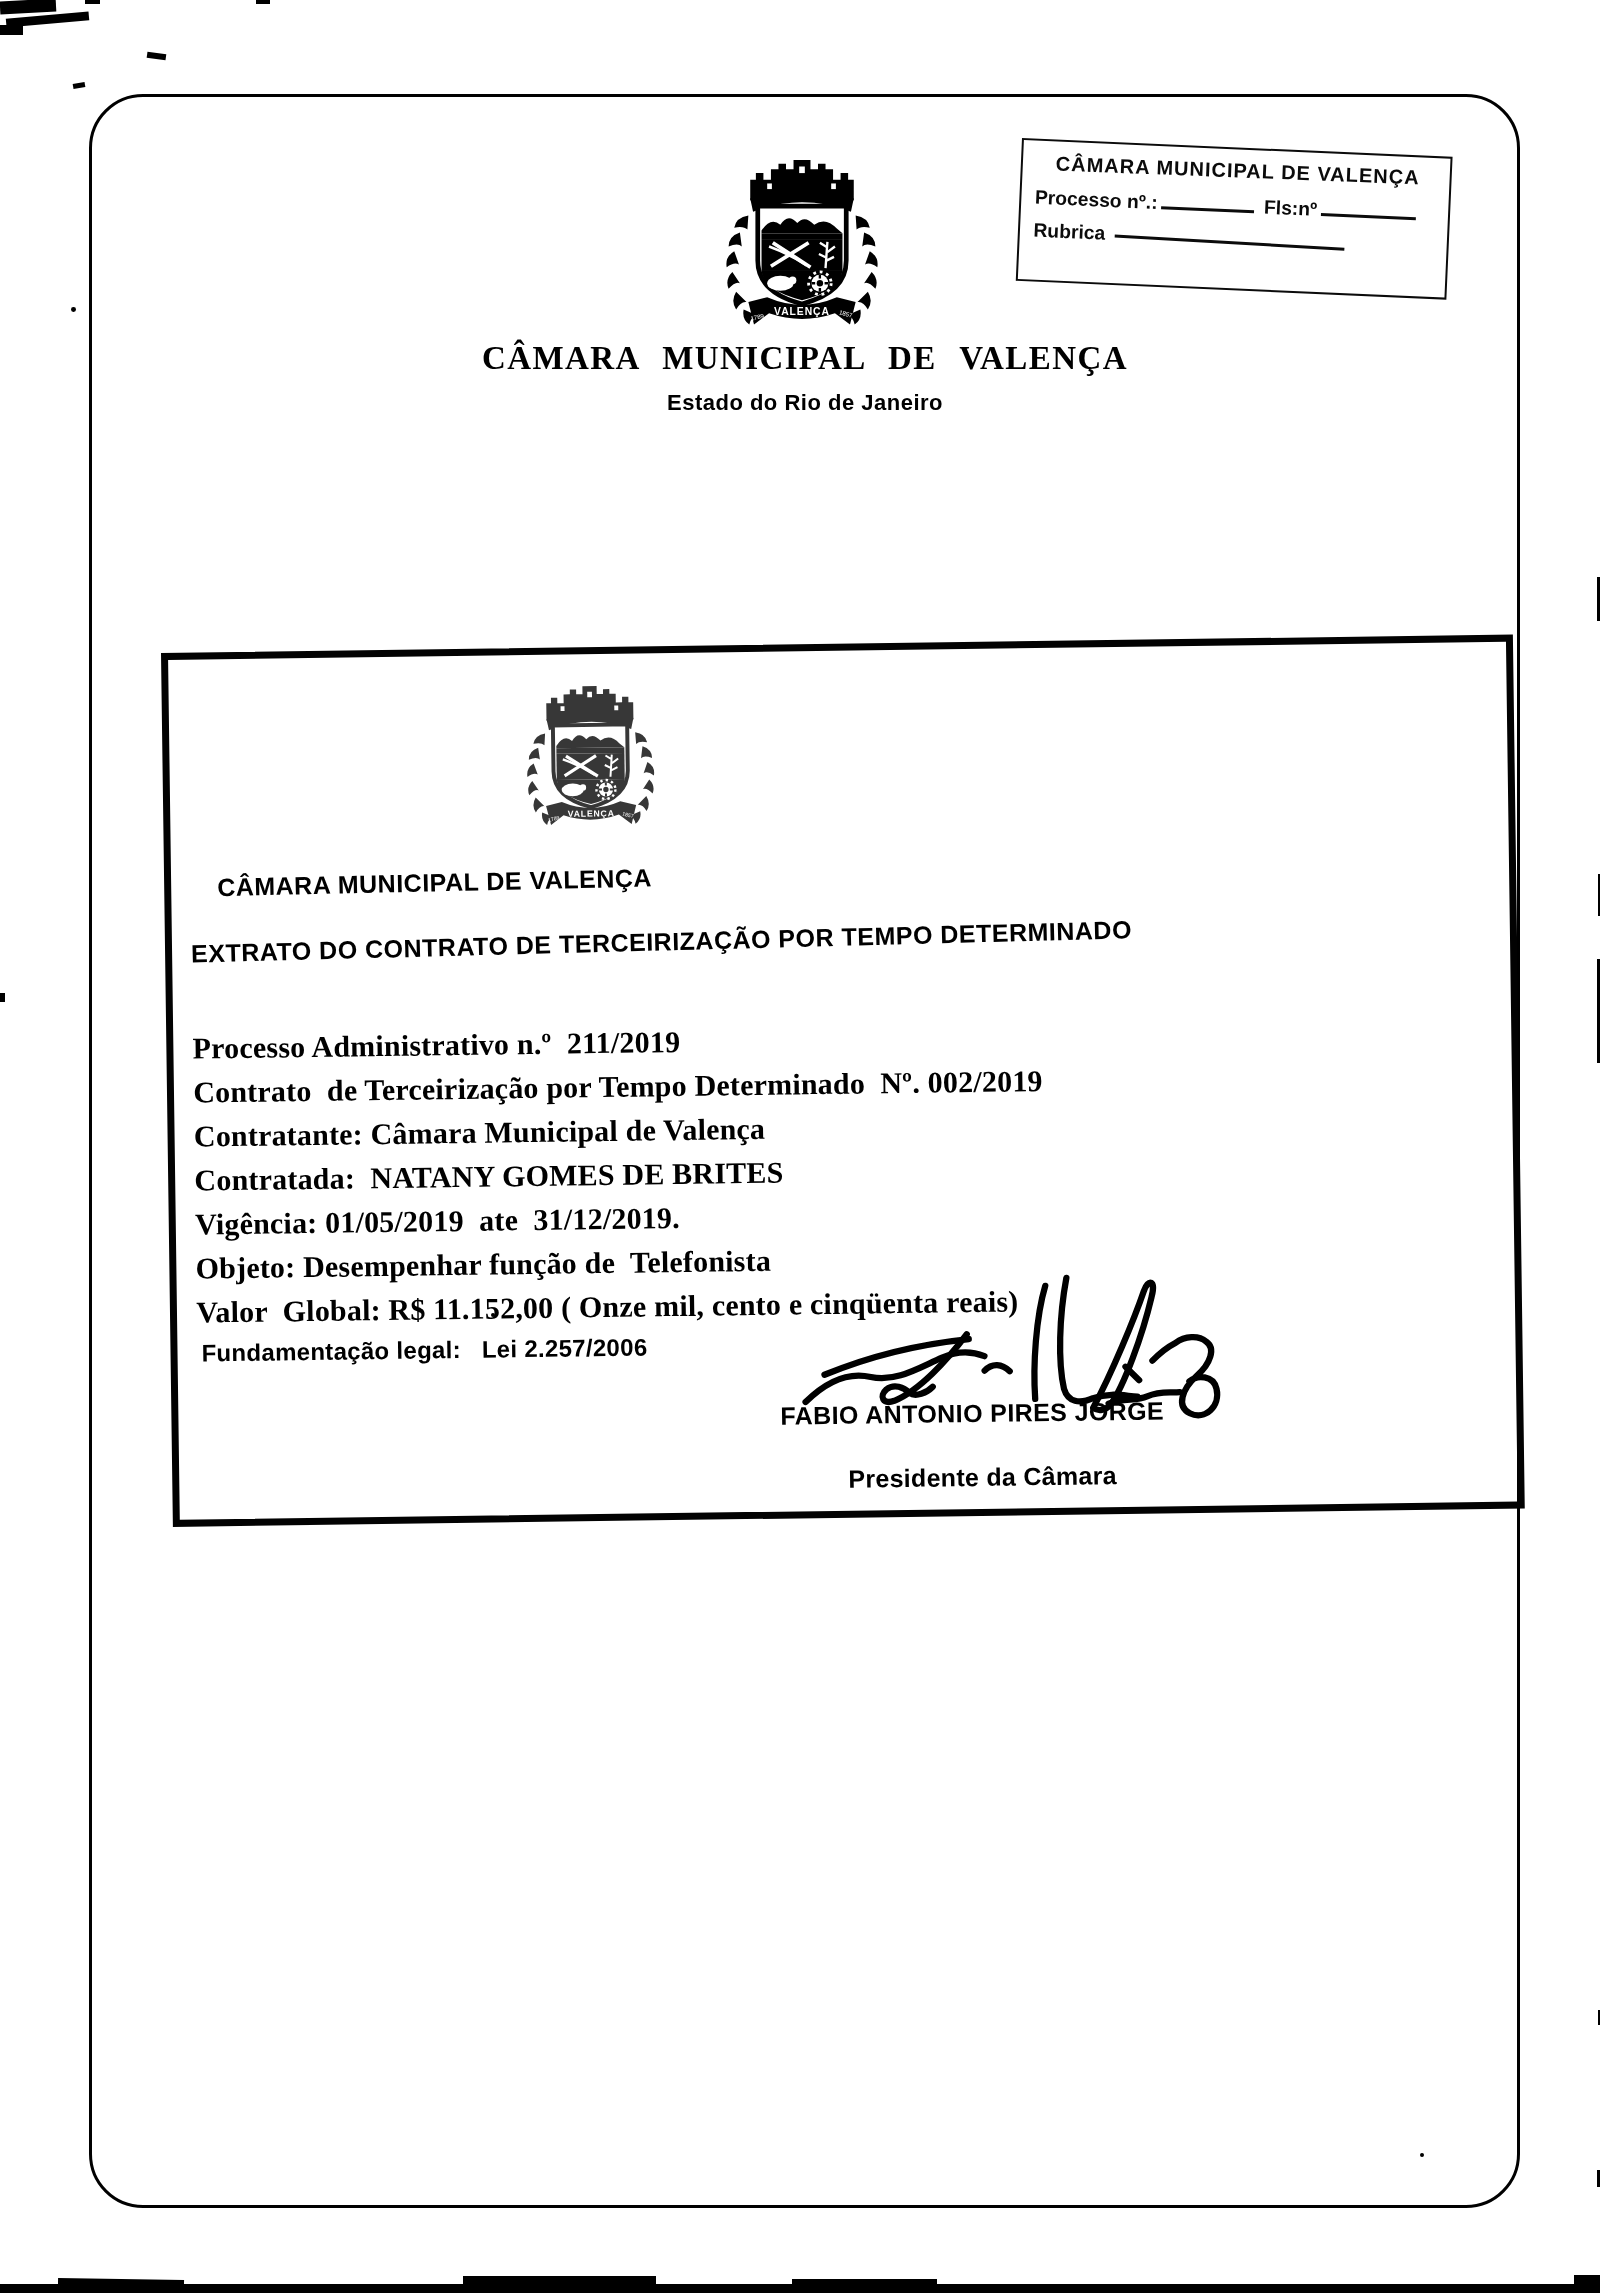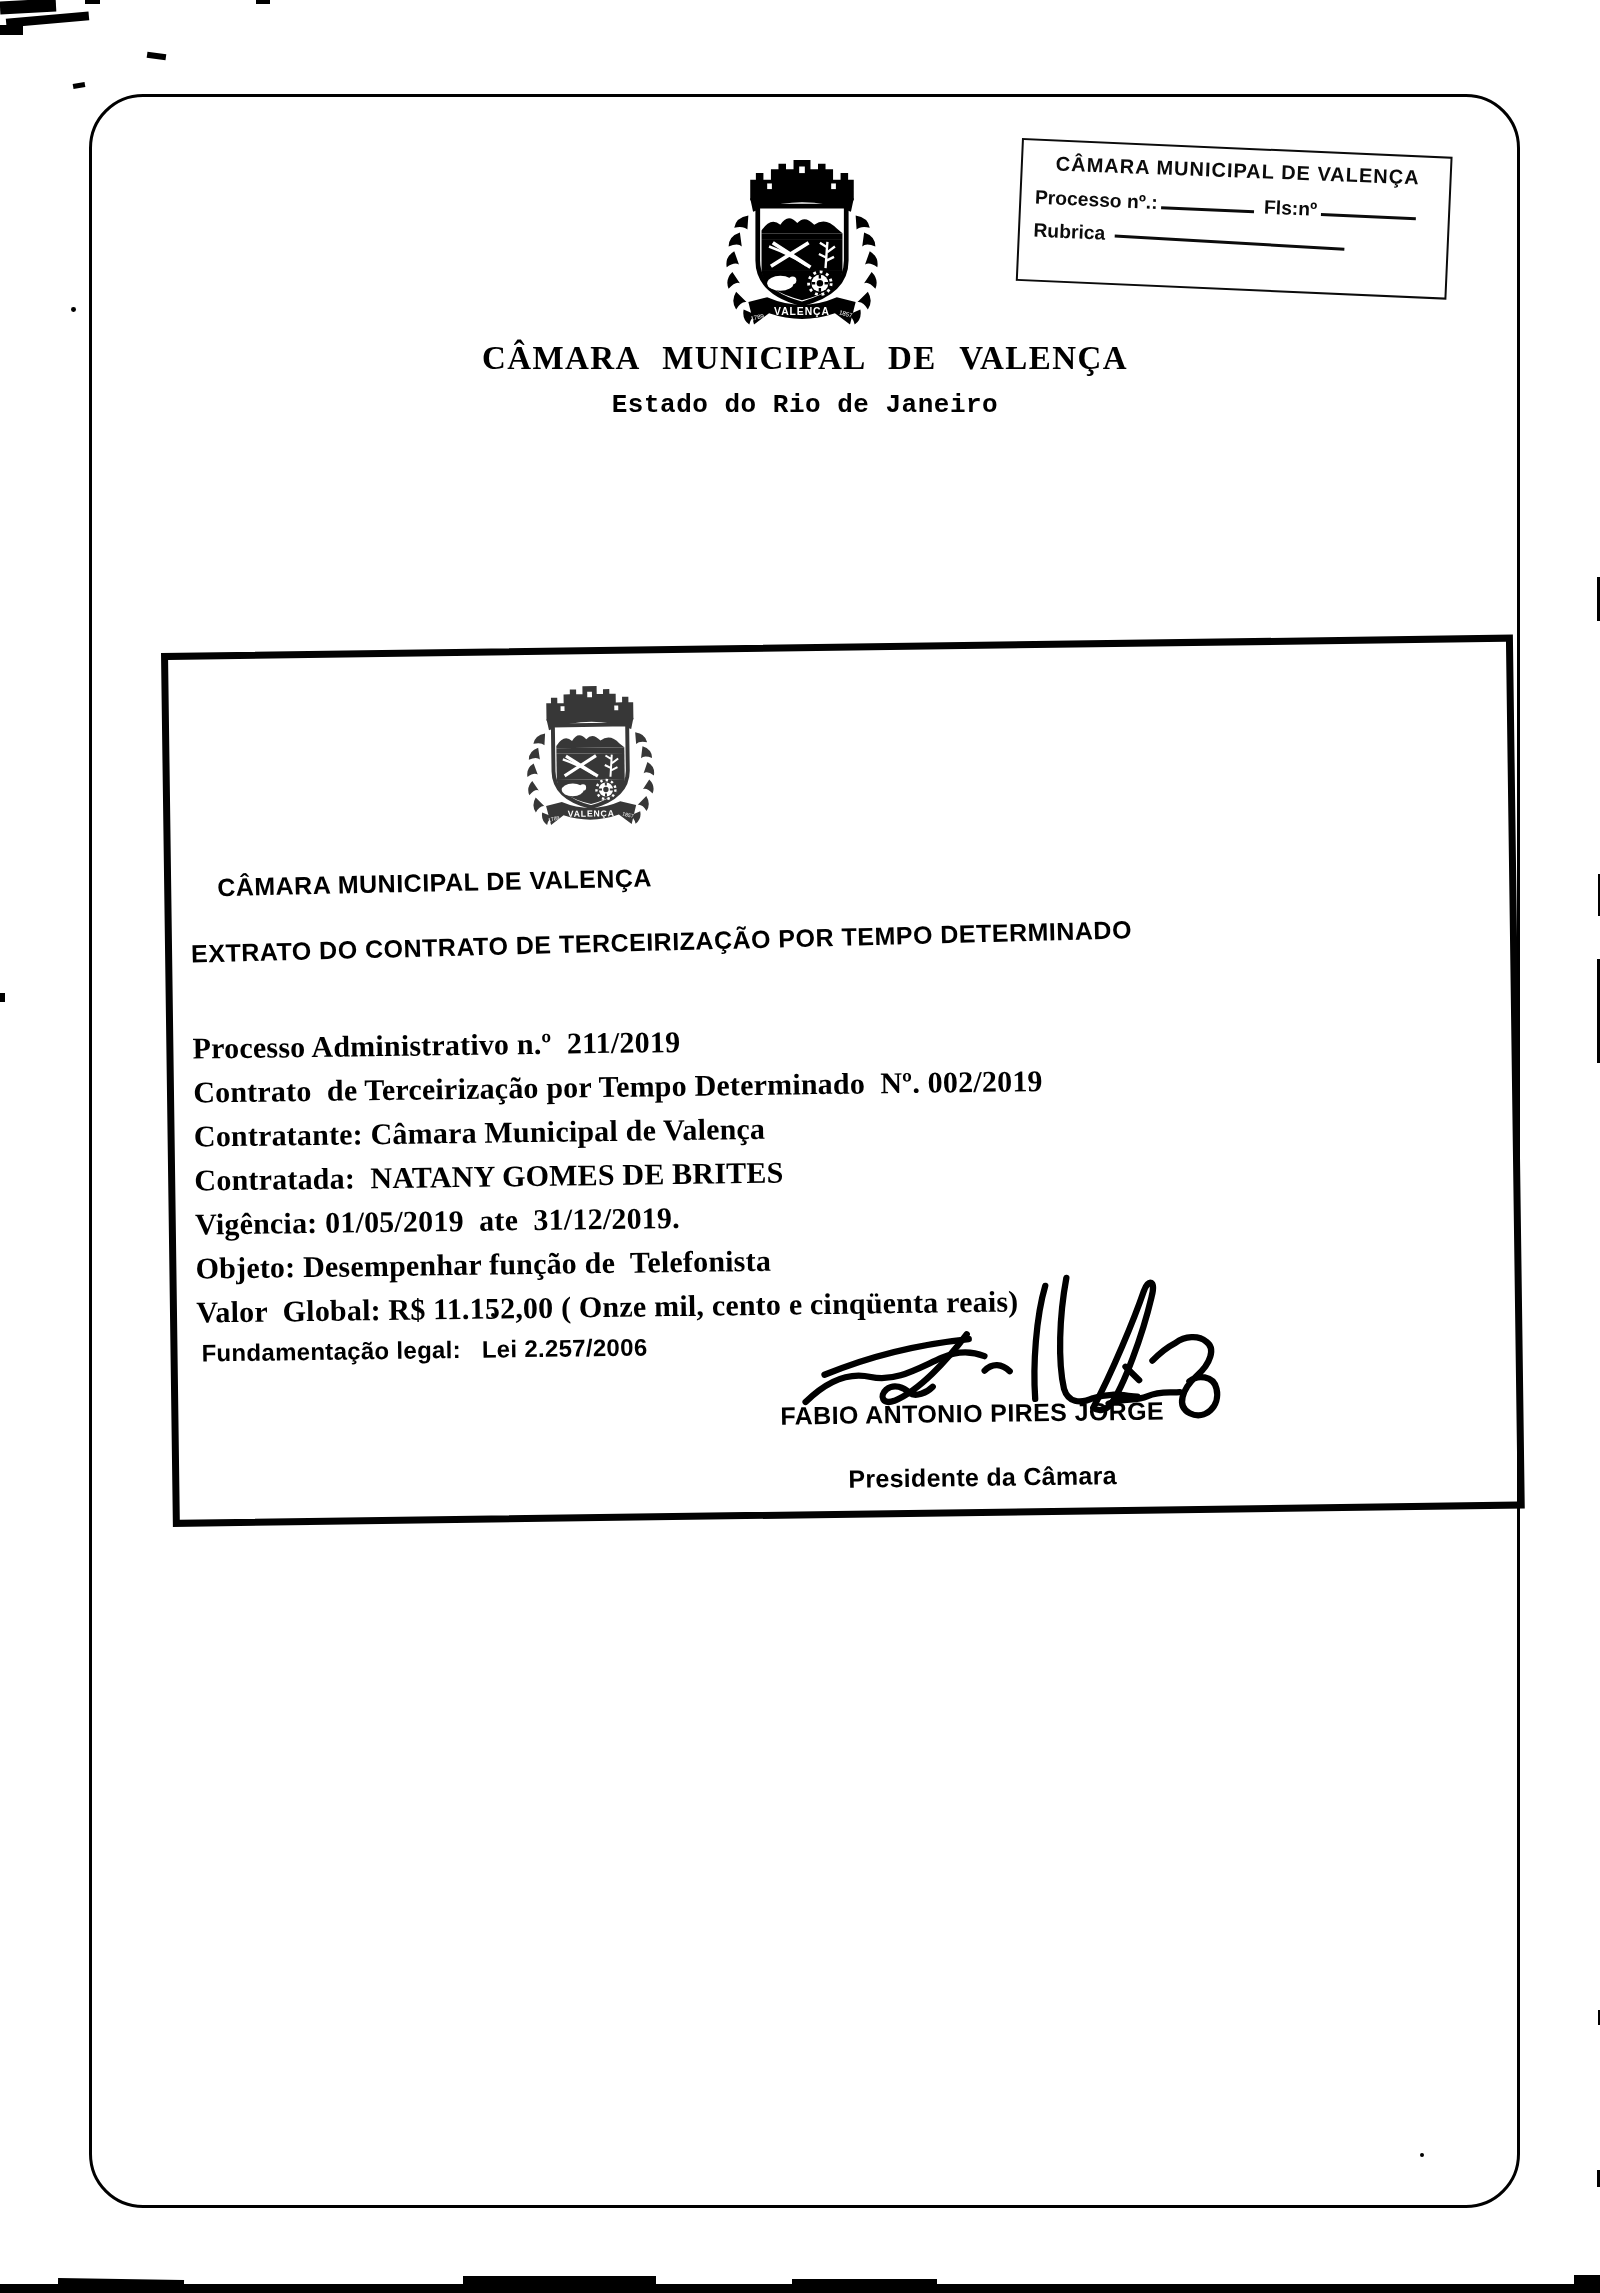--- a/index.html
+++ b/index.html
@@ -29,21 +29,21 @@
   .sline{display:inline-block;border-bottom:3.9px solid #0b0b0b;height:15.4px;}
 
   
   .hdr-org{
     left:419px;top:340px;width:772px;text-align:center;
     font-family:"Liberation Serif",serif;font-weight:bold;
     font-size:33px;letter-spacing:1.4px;word-spacing:13.5px;
   }
   .hdr-state{
     left:419px;top:390px;width:772px;text-align:center;
-    font-family:Liberation Mono, monospace;font-weight:bold;font-size:26px;letter-spacing:0.5px;
+    font-family:Liberation Sans, sans-serif;font-weight:bold;font-size:22px;letter-spacing:0.5px;
   }
 
   
   .doc-box{
     left:161px;top:653px;width:1352px;height:874px;
     border:7.7px solid #020202;box-sizing:border-box;
     transform:rotate(-0.78deg);transform-origin:top left;
   }
   .doc-org{
     left:46px;top:212px;font-size:25px;font-weight:bold;letter-spacing:0.5px;

